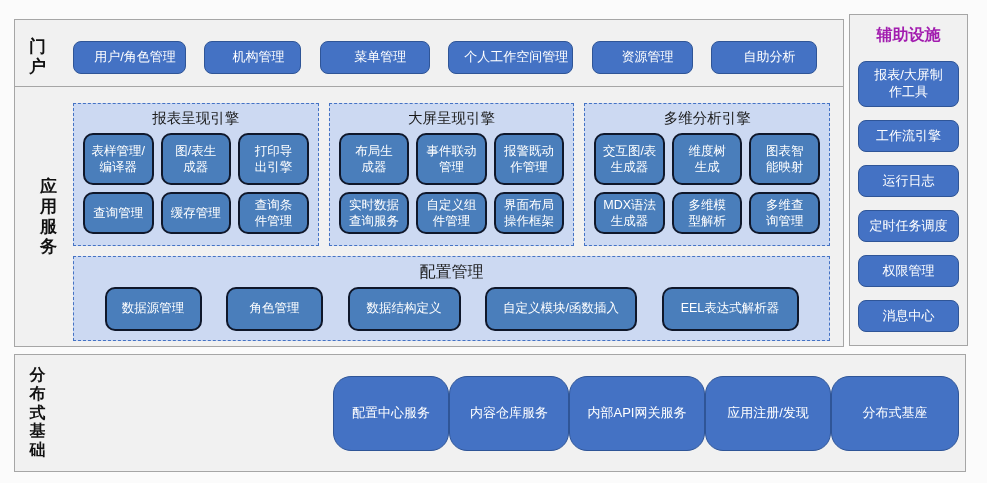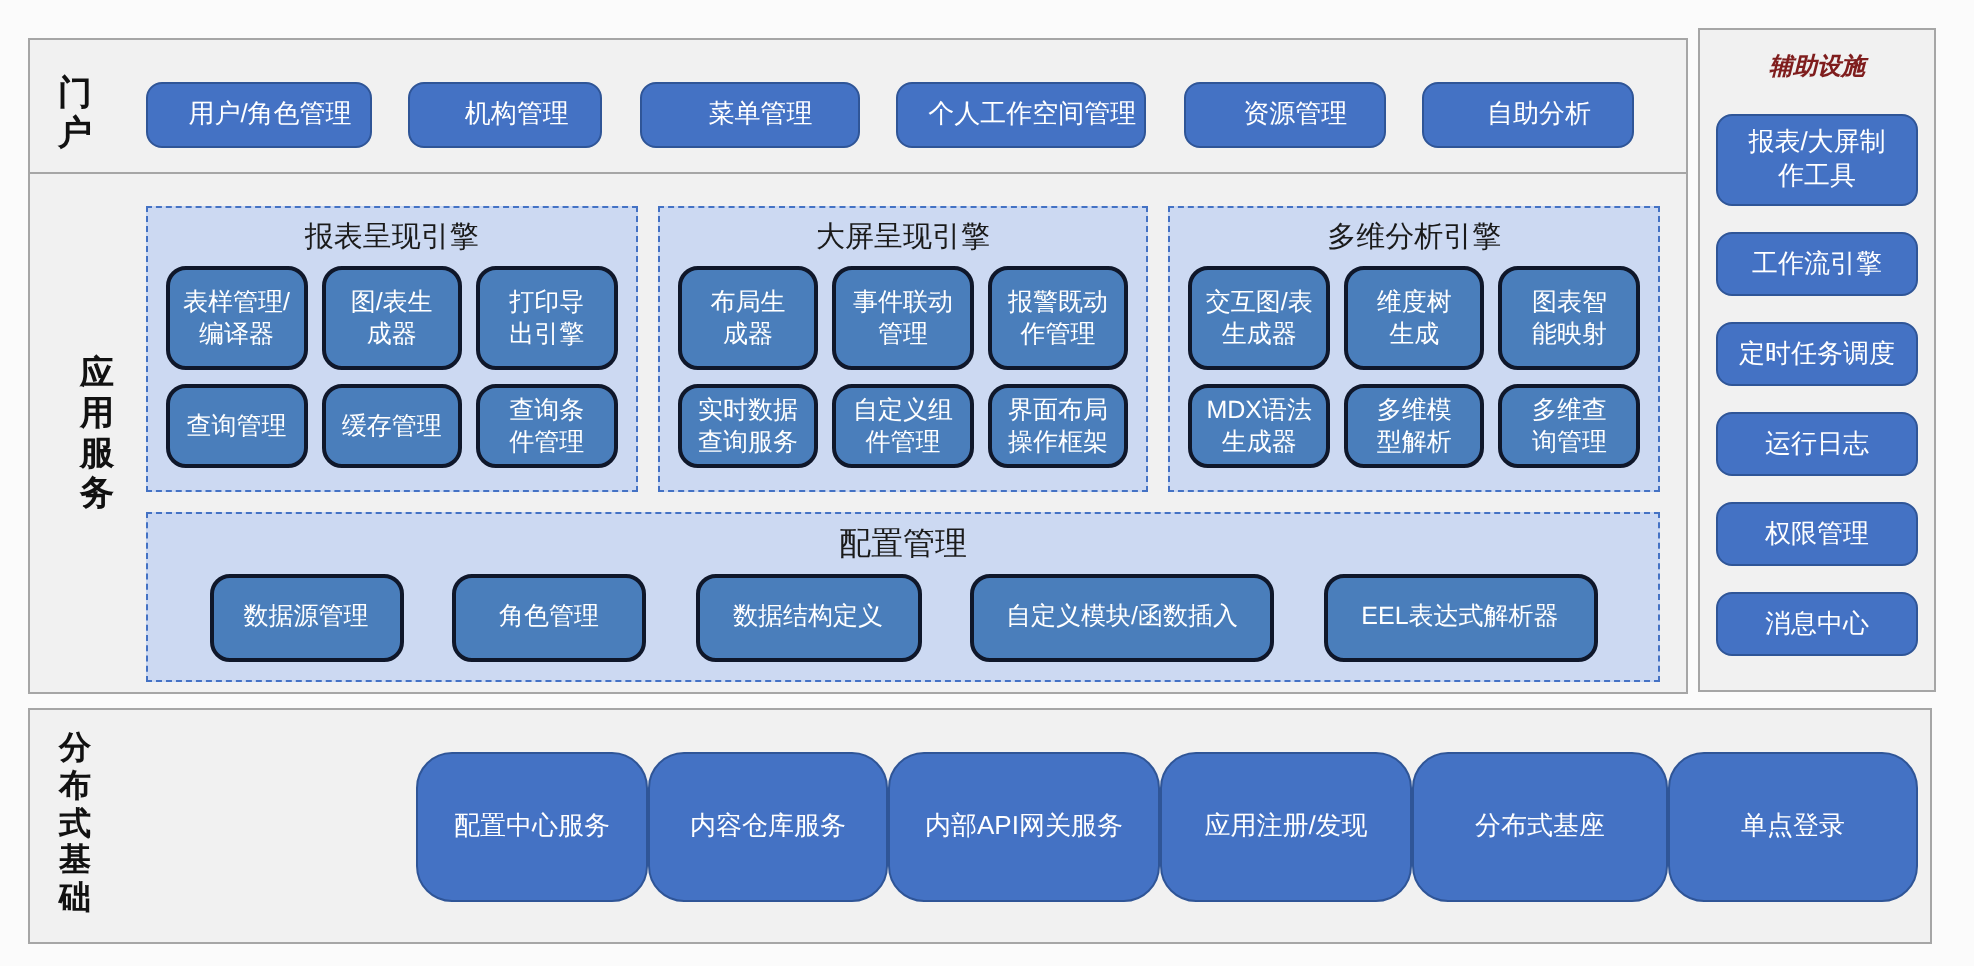--- a/index.html
+++ b/index.html
@@ -61,21 +61,21 @@
   #distributed .vlabel { margin-left:13px; font-size:16px; }
   #distributed .btnrow { flex:1; display:flex; justify-content:flex-end;
     align-items:center; margin-right:6px; }
   #distributed .bigbtn { height:75px; border-radius:18px; }
   .dw0{width:116px}.dw1{width:120px}.dw2{width:136px}
   .dw3{width:126px}.dw4{width:128px}.dw5{width:125px}
 
   
   #auxiliary { left:849px; top:14px; width:119px; height:332px;
     display:flex; flex-direction:column; align-items:center; }
-  .aux-title { font-weight:bold; color:#7f1d1d; font-size:12px; margin-top:10px;font-style:italic; }
+  .aux-title { font-weight:bold; color:#a21caf; font-size:16px; margin-top:10px; }
   #auxiliary .bigbtn { width:101px; height:32px; margin-top:13px; }
   #auxiliary .bigbtn.tall { height:46px; margin-top:15px; }
 </style>
 </head>
 <body>
 
 <div id="stage">
 
   <div class="panel" id="portal">
     <div class="vlabel">门户</div>
@@ -160,28 +160,27 @@
   </div>
 
   <div class="panel" id="distributed">
     <div class="vlabel">分布式基础</div>
     <div class="btnrow">
       <div class="bigbtn dw0">配置中心服务</div>
       <div class="bigbtn dw1">内容仓库服务</div>
       <div class="bigbtn dw2">内部API网关服务</div>
       <div class="bigbtn dw3">应用注册/发现</div>
       <div class="bigbtn dw4">分布式基座</div>
-      <div class="bigbtn dw5">单点登录</div>
     </div>
   </div>
 
   <div class="panel" id="auxiliary">
     <div class="aux-title">辅助设施</div>
     <div class="bigbtn tall">报表/大屏制
 作工具</div>
     <div class="bigbtn">工作流引擎</div>
+    <div class="bigbtn">运行日志</div>
     <div class="bigbtn">定时任务调度</div>
-    <div class="bigbtn">运行日志</div>
     <div class="bigbtn">权限管理</div>
     <div class="bigbtn">消息中心</div>
   </div>
 
 </div>
 
 </body></html>

